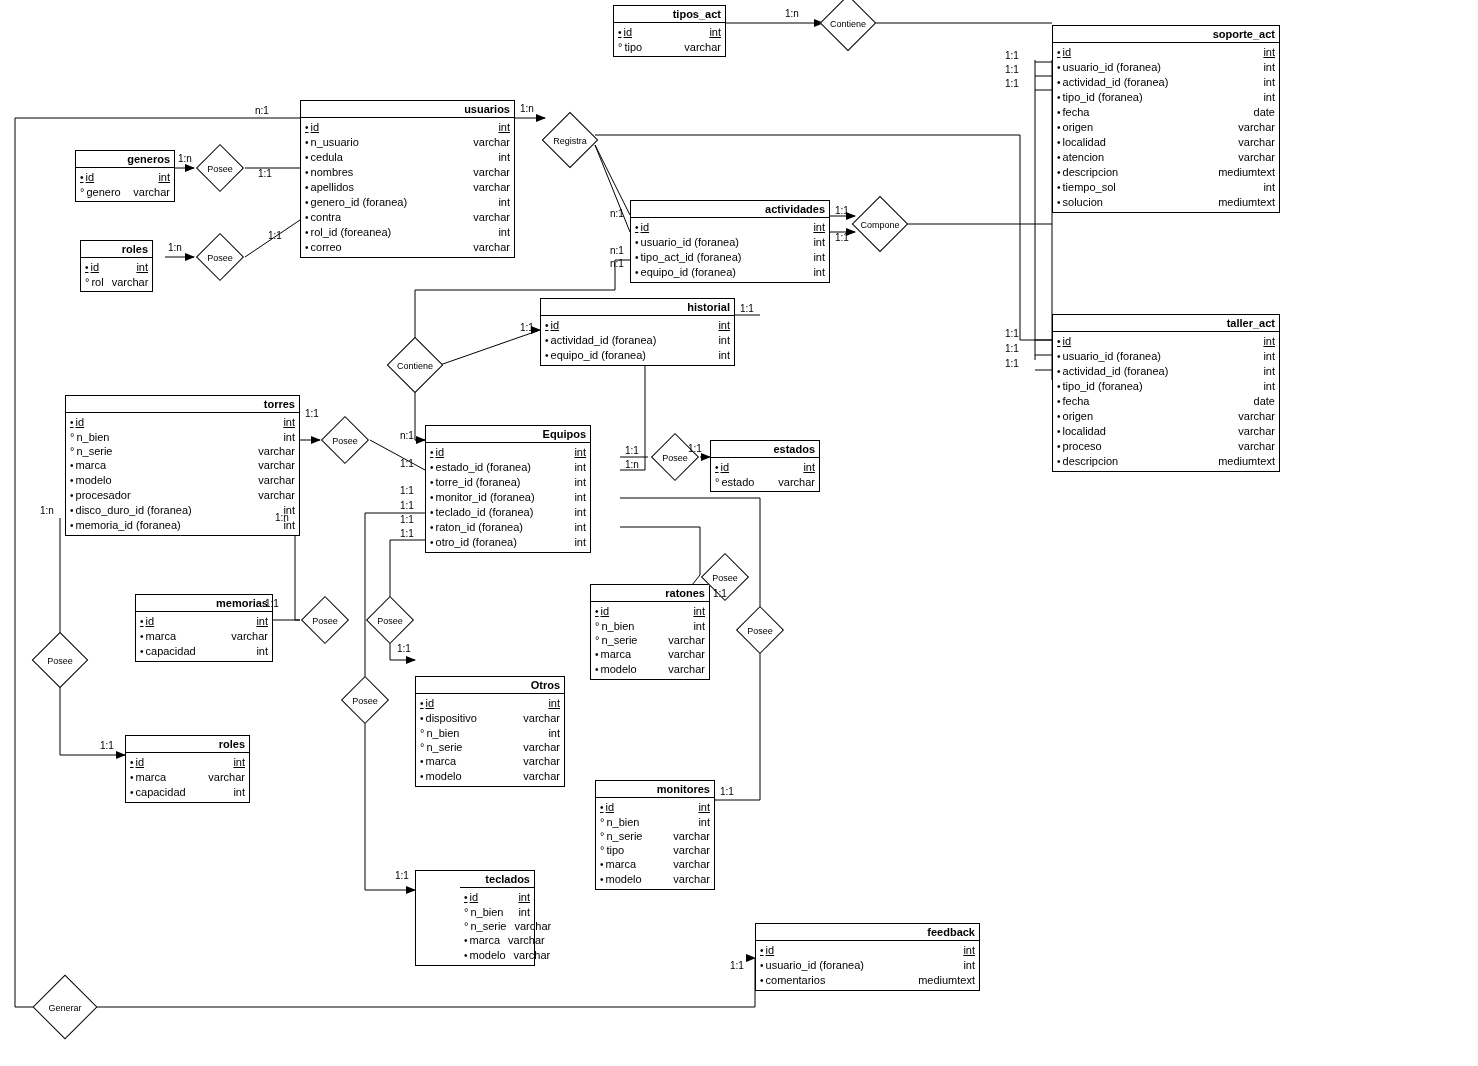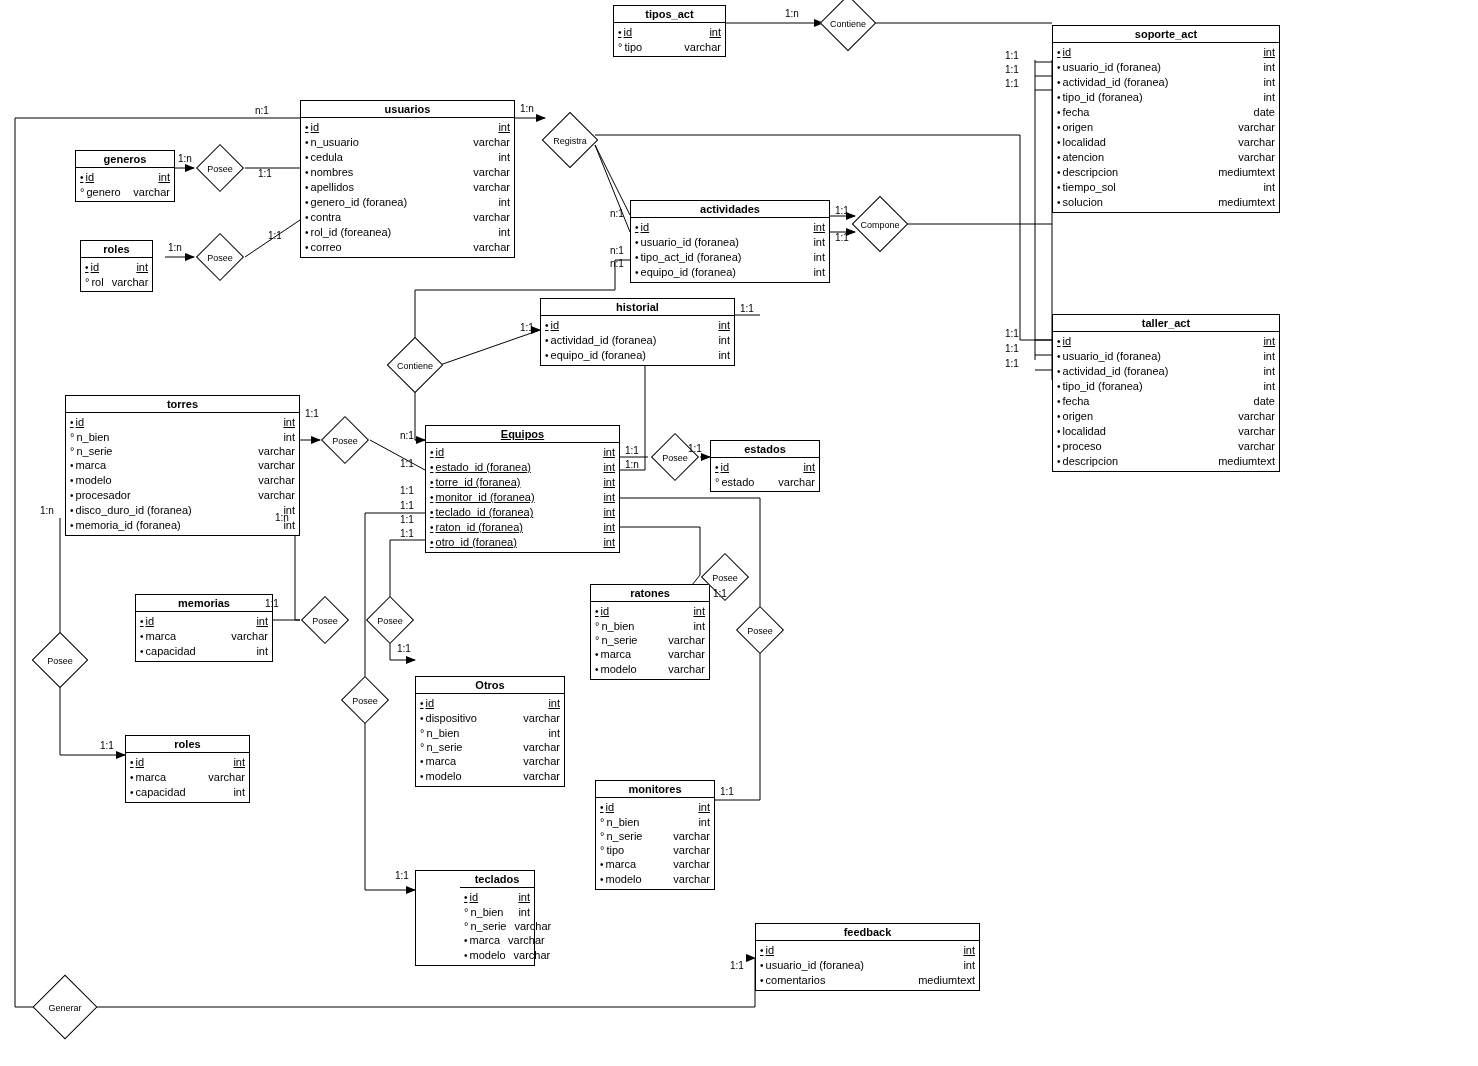--- a/index.html
+++ b/index.html
@@ -18,21 +18,21 @@
     height: 1066px;
   }
   .entity {
     position: absolute;
     background: #fff;
     border: 1px solid #000;
     box-sizing: border-box;
   }
   .entity-title {
     font-weight: bold;
-    text-align: center;
+    text-align: right;
     border-bottom: 1px solid #000;
     padding: 2px 4px;
     white-space: nowrap;
   }
   .entity-body {
     padding: 2px 4px;
   }
   .row {
     display: flex;
     white-space: nowrap;
@@ -424,21 +424,21 @@
           <span class="col-name bullet">disco_duro_id (foranea)</span>
           <span class="col-type">int</span>
         </div>
         <div class="row">
           <span class="col-name bullet">memoria_id (foranea)</span>
           <span class="col-type">int</span>
         </div>
       </div>
 </div>
 
-<div class="entity" style="left:425px; top:425px; width:195px;text-decoration:underline;">
+<div class="entity" style="left:425px; top:425px; width:166px;">
   <div class="entity-title">Equipos</div>
   <div class="entity-body">
         <div class="row pk">
           <span class="col-name bullet">id</span>
           <span class="col-type">int</span>
         </div>
         <div class="row">
           <span class="col-name bullet">estado_id (foranea)</span>
           <span class="col-type">int</span>
         </div>

